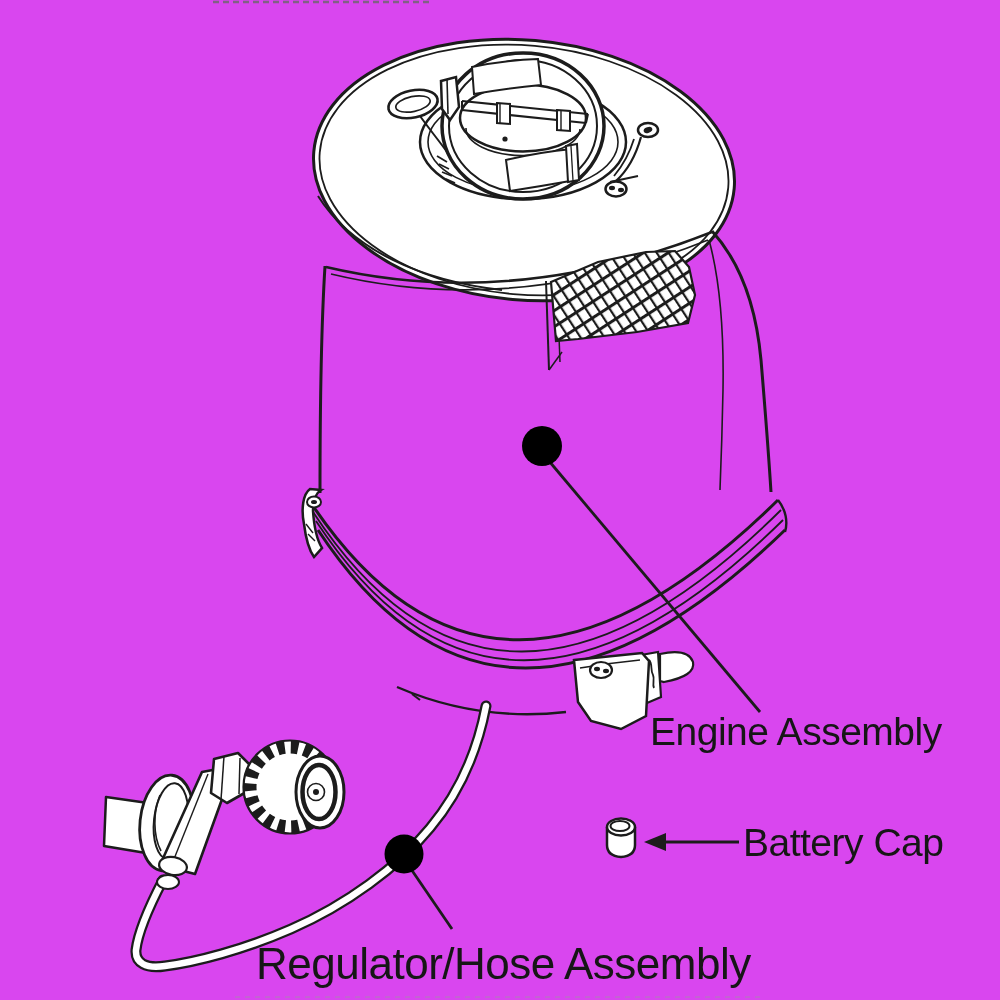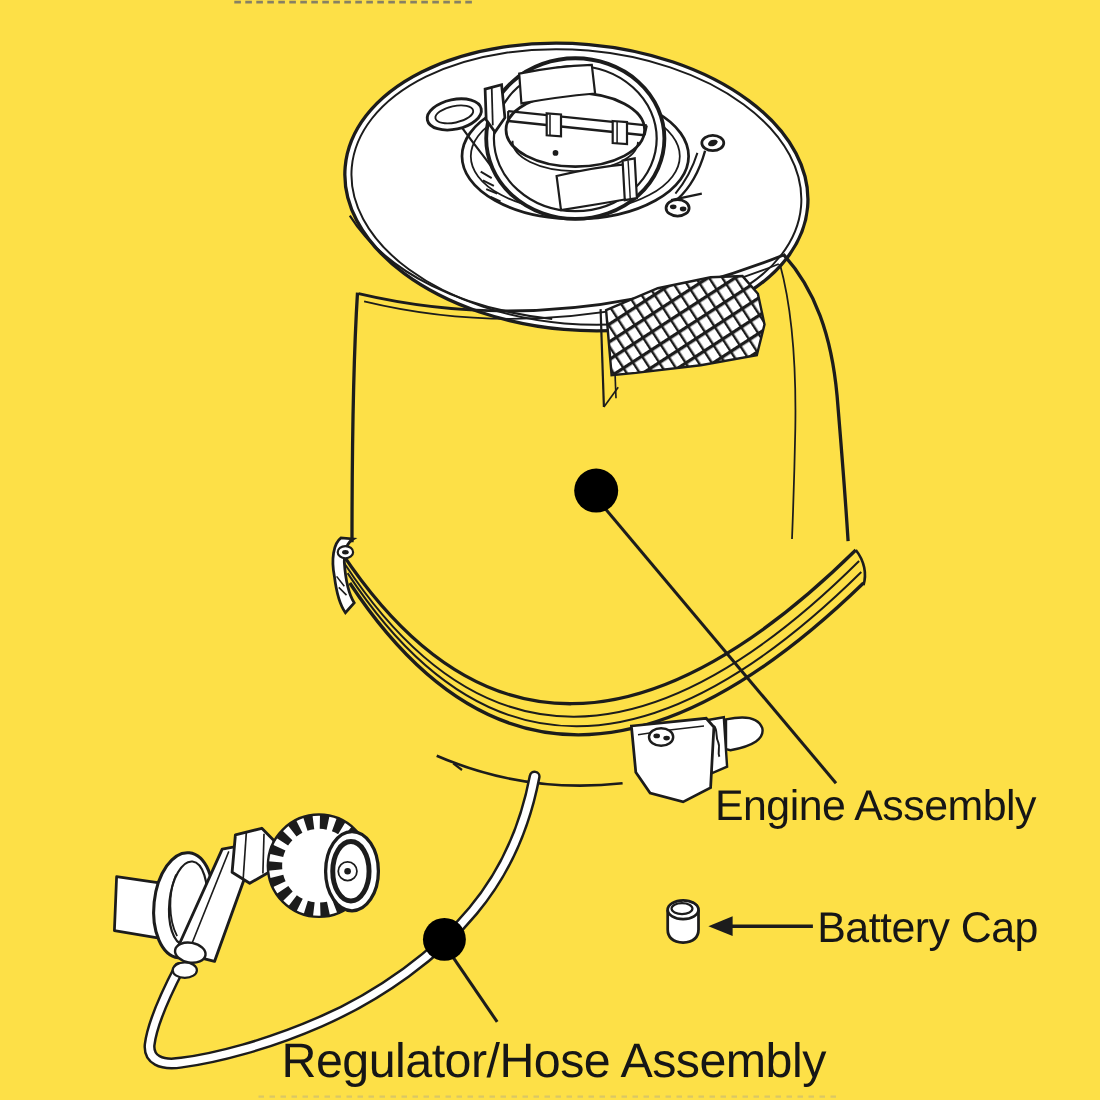--- a/index.html
+++ b/index.html
@@ -1,16 +1,16 @@
 <!DOCTYPE html>
 <html><head>
 <meta charset="utf-8">
 <style>
   html,body{margin:0;padding:0;background:#fff;}
-  #stage{position:relative;width:1000px;height:1000px;background:#fde047;overflow:hidden;text-align:right;}
+  #stage{position:relative;width:1000px;height:1000px;background:#d946ef;overflow:hidden;text-align:right;}
   svg{display:block;}
   .label-text{
     font-family:"Liberation Sans", sans-serif;
     fill:#161616;
     letter-spacing:-0.5px;
   }
   .lbl-39{font-size:39px;}
   .lbl-44{font-size:44px;}
 </style>
 </head>

